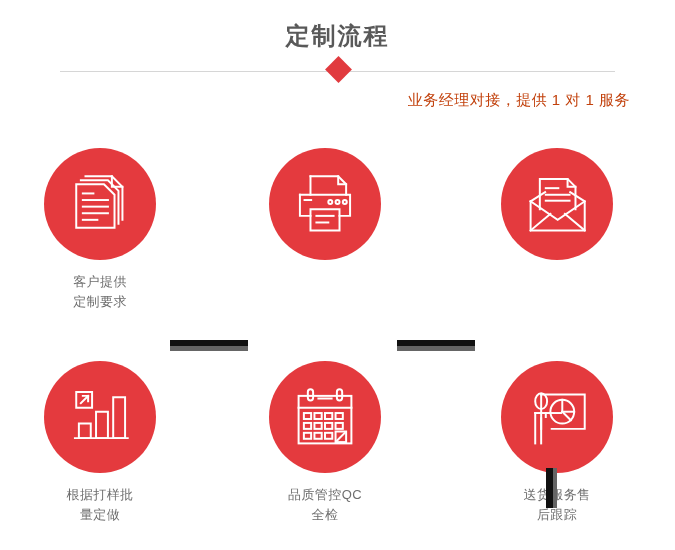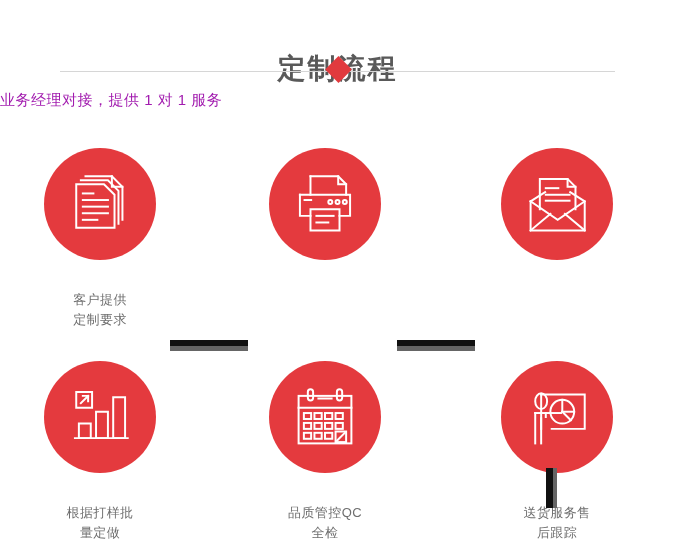--- a/index.html
+++ b/index.html
@@ -24,26 +24,25 @@
     top: 0;
     width: 675px;
     height: 135px;
   }
   .page-title {
     position: absolute;
     left: 0;
     top: 17px;
     width: 675px;
     text-align: center;
-    font-size: 28px;
+    font-size: 24px;
     font-weight: bold;
     color: #595959;
     letter-spacing: 2px;
     line-height: 38px;
-    margin-top: 33px;
   }
   .divider-wrap {
     position: absolute;
     left: 60px;
     top: 58px;
     width: 555px;
     height: 28px;
   }
   .divider-line {
     position: absolute;
@@ -61,23 +60,23 @@
     height: 19px;
     margin-left: -9px;
     background: #e13a3e;
     transform: rotate(45deg);
   }
   .page-subtitle {
     position: absolute;
     left: 0;
     top: 89px;
     width: 630px;
-    text-align: left;
+    text-align: right;
     font-size: 15px;
-    color: #a21caf;
+    color: #c2410c;
     letter-spacing: 0.5px;
     line-height: 22px;
   }
 
   
   .flow {
     position: absolute;
     left: 0;
     top: 135px;
     width: 675px;
@@ -106,21 +105,21 @@
     position: absolute;
     left: 50%;
     top: 50%;
     width: 66px;
     height: 66px;
     margin-left: -33px;
     margin-top: -33px;
     display: block;
   }
   .step-label {
-    margin-top: 30px;
+    margin-top: 12px;
     font-size: 13px;
     color: #6e6e6e;
     line-height: 20px;
     letter-spacing: 0.4px;
     white-space: pre-line;
   }
 
   
   .conn-h {
     position: absolute;

